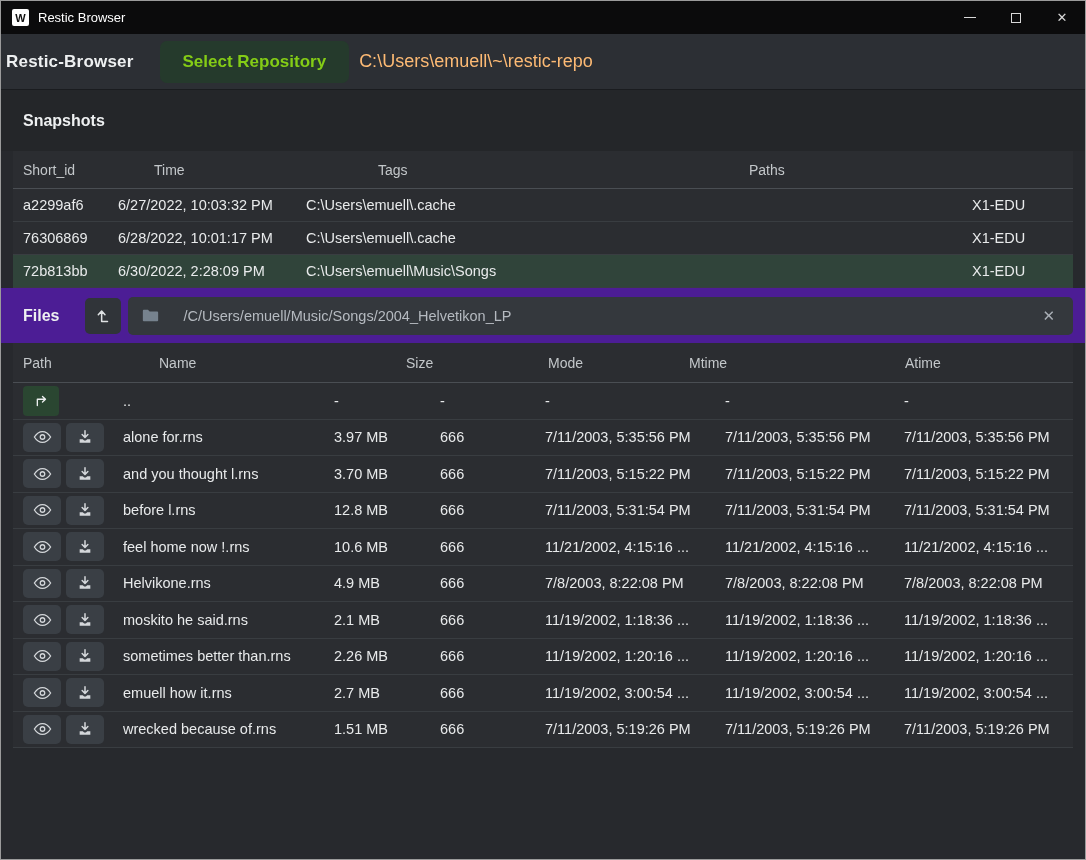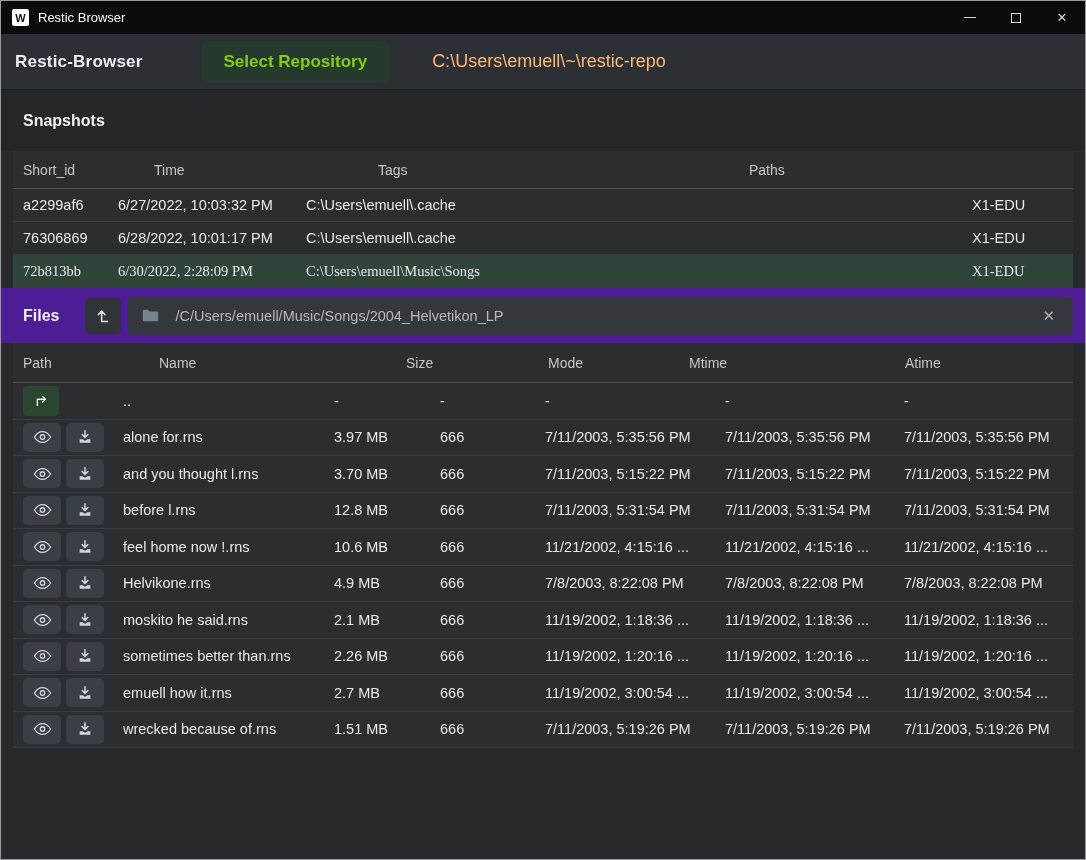--- a/index.html
+++ b/index.html
@@ -36,22 +36,21 @@
     color: #d8d8d8; font-size: 13px; cursor: default;
   }
   .tb-btn .min-glyph { width: 12px; height: 1px; background: #d8d8d8; display: block; }
   .tb-btn .max-glyph { width: 10px; height: 10px; border: 1px solid #d8d8d8; display: block; }
   
   .app-header {
     height: 56px; flex: 0 0 56px;
     background: #2c2f34;
     border-bottom: 1px solid #1a1c1f;
     display: flex; align-items: center;
-    padding: 0 14px;
-    gap: 32px;
+    padding: 0 5px;
   }
   .app-title { font-size: 17px; font-weight: bold; color: #eef0f1; letter-spacing: .2px; }
   .select-repo-btn {
     margin-left: 26px;
     background: #253a2c; color: #84cc16;
     border: none; border-radius: 7px;
     font-family: inherit; font-weight: bold; font-size: 17px;
     padding: 11px 23px; cursor: pointer;
   }
   .repo-path { margin-left: 10px; color: #fdba74; font-size: 18px; }
@@ -72,34 +71,34 @@
     border-bottom: 1px solid #4a4e53;
     padding-left: 10px;
     gap: 36px;
   }
   .trow {
     height: 33px; font-size: 14.5px; color: #e8eaeb;
     border-bottom: 1px solid #393d41;
     padding-left: 10px;
   }
   .trow:last-child { border-bottom: 1px solid #393d41; }
-  .trow.selected { background: #30443a; font-family: Liberation Serif, serif; }
+  .trow.selected { background: #30443a; }
   .cell { overflow: hidden; white-space: nowrap; text-overflow: ellipsis; padding-right: 8px; }
   
   .files-band { height: 55px; flex: 0 0 55px; background: #4c1d95; display: flex; align-items: center; padding: 0 12px 0 22px; }
   .files-band .section-heading { margin-right: 26px; }
   .uplevel-btn {
     width: 36px; height: 36px; flex: 0 0 36px;
     background: #303439; border: none; border-radius: 5px;
     display: flex; align-items: center; justify-content: center; cursor: pointer;
   }
   .pathbar {
     flex: 1 1 auto; height: 38px; margin-left: 7px;
     background: #34383d; border-radius: 5px;
-    display: flex; align-items: center; gap: 16px;
+    display: flex; align-items: center; gap: 24px;
     padding: 0 14px; font-size: 14.5px; color: #b5bac0;
   }
   .pathbar .path-text { flex: 1 1 auto; overflow: hidden; white-space: nowrap; }
   .clear-btn {
     background: none; border: none; color: #a9afb6; font-size: 15px;
     cursor: pointer; padding: 2px 4px; font-family: inherit;
   }
   
   .fhead { height: 40px; }
   .frow { height: 36.5px; }

